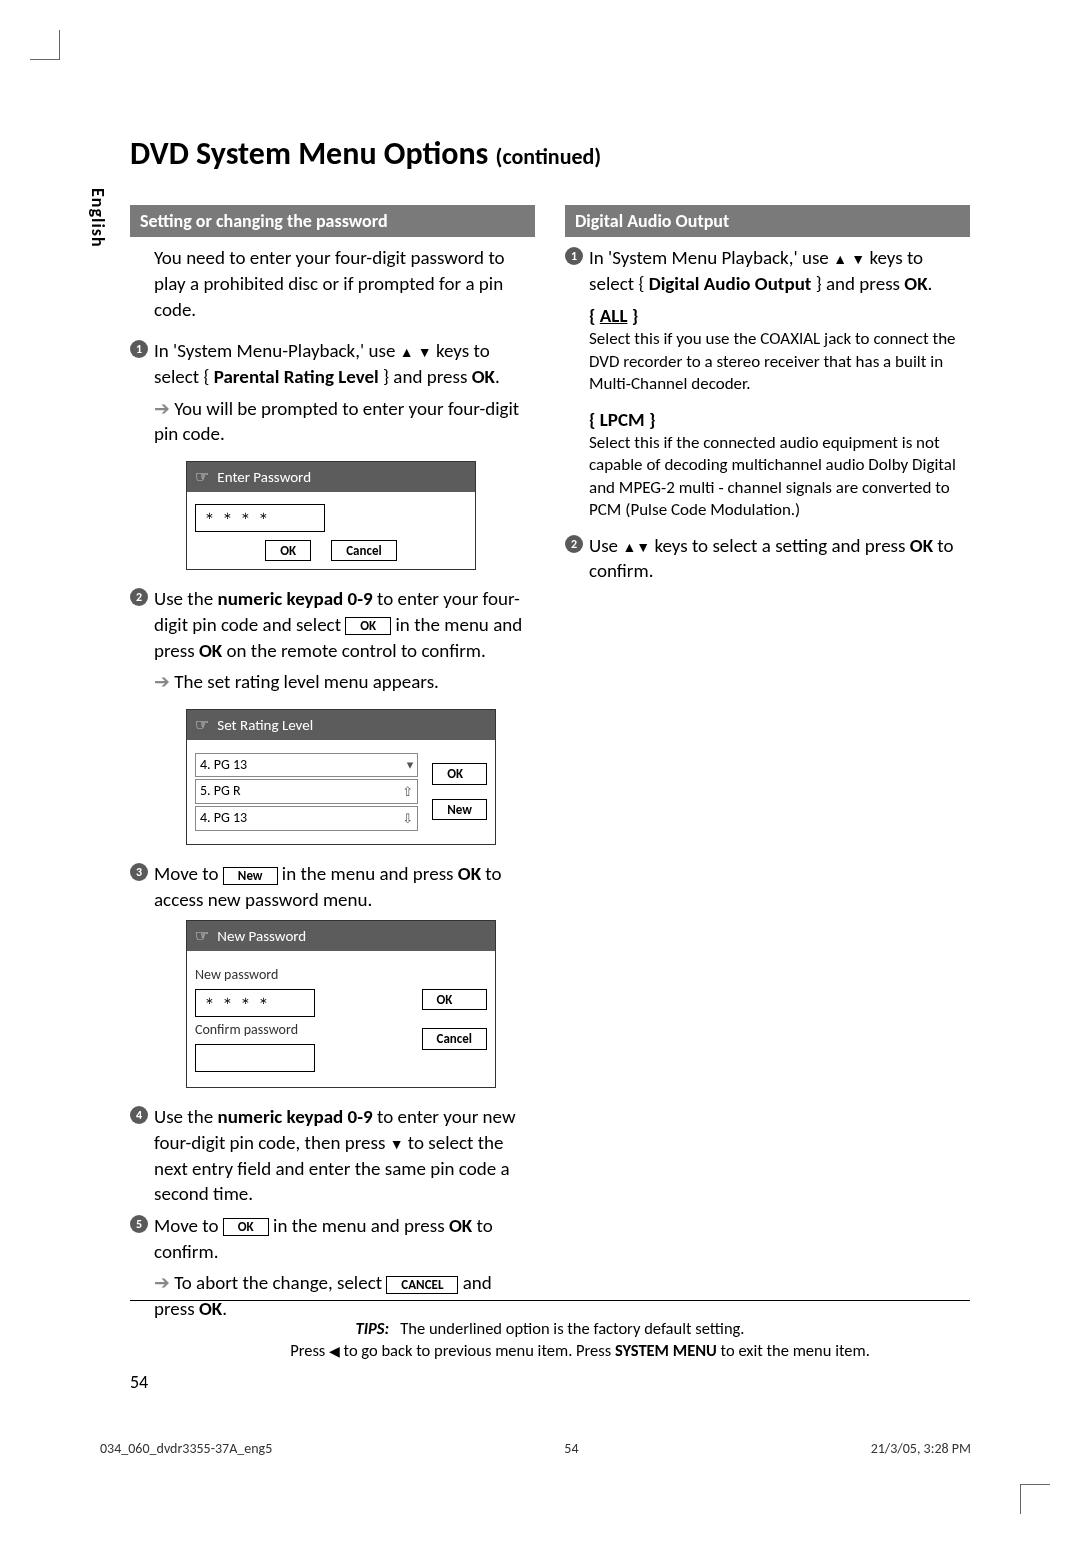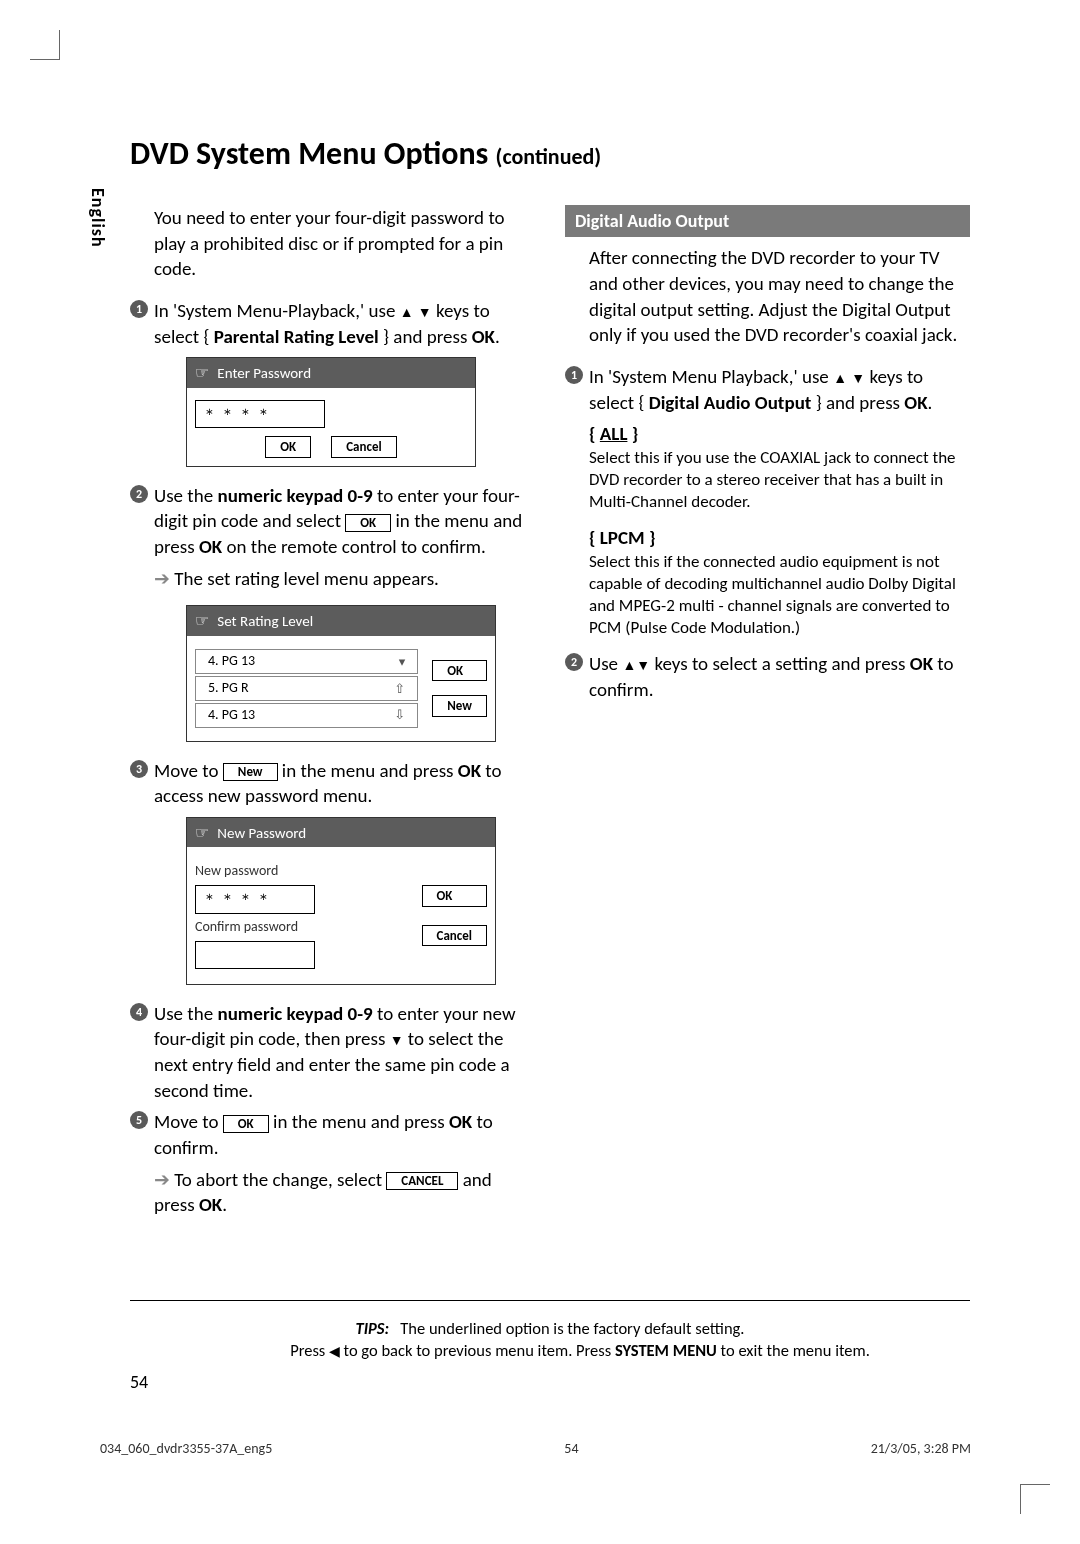--- a/index.html
+++ b/index.html
@@ -76,21 +76,21 @@
   }
   .osd-body { padding: 8px; background:#fff; }
   .osd-input {
     border:1.5px solid #000; padding:3px 6px; width:130px; margin:4px 0;
     font-family: inherit; letter-spacing:3px; font-size:15px;
   }
   .osd-input-full { width: 120px; }
   .osd-row-split { display:flex; justify-content:space-between; align-items:center; margin:3px 0;}
   .osd-btn-group { display:flex; gap:20px; justify-content:center; margin-top:8px;}
   .osd-btn { border:1.5px solid #000; padding:1px 14px; font-size:13px; font-weight:bold; background:#fff;}
-  .osd-list-item { border:1px solid #888; padding:2px 12px; margin:2px 0; font-size:14px; display:flex; align-items:center; gap:6px;}
+  .osd-list-item { border:1px solid #888; padding:2px 4px; margin:2px 0; font-size:14px; display:flex; align-items:center; gap:6px;}
   .osd-list-label { flex:1; }
   .osd-label { font-size:14px; color:#333; margin-top:4px;}
   .pin-icon { font-size:16px; }
   .scroll-drop { font-size:13px; color:#555;}
   .opt-block { padding-left:24px; margin-bottom:12px;}
   .opt-title { font-weight:bold; font-size:19px;}
   .opt-title .u { text-decoration: underline;}
   .opt-desc { font-size:17px; line-height:1.3;}
   .tips-block {
     position:absolute; left:130px; top:1300px; width:840px;
@@ -118,26 +118,28 @@
 
 <div class="page">
   <div class="title">
     <span>DVD System Menu Options</span>
     <span class="cont">(continued)</span>
   </div>
 
   <div class="cols">
 
     <div class="col">
+      <div class="section-bar">Setting or changing the password</div>
       <div class="para">You need to enter your four-digit password to play a prohibited disc or if prompted for a pin code.</div>
 
       <div class="step">
         <span class="badge">1</span>
         <span>In 'System Menu-Playback,' use </span><span class="tri-up"></span> <span class="tri-down"></span><span> keys to select { </span><b>Parental Rating Level</b><span> } and press </span><b>OK</b><span>.</span>
       </div>
+      <div class="arrow-line">You will be prompted to enter your four-digit pin code.</div>
 
       <div class="osd">
         <div class="osd-title">
             <span class="pin-icon">☞</span>
             <span>Enter Password</span>
           </div>
         <div class="osd-body">
           <div class="osd-input">＊＊＊＊</div>
           <div class="osd-btn-group">
             <span class="osd-btn">OK</span>
@@ -216,21 +218,20 @@
         <span class="badge">5</span>
         <span>Move to </span><span class="kbtn">OK</span><span> in the menu and press </span><b>OK</b><span> to confirm.</span>
       </div>
       <div class="arrow-line">
         <span>To abort the change, select </span><span class="kbtn">CANCEL</span><span> and press </span><b>OK</b><span>.</span>
       </div>
     </div>
 
     <div class="col">
       <div class="section-bar">Digital Audio Output</div>
-      <div class="para">After connecting the DVD recorder to your TV and other devices, you may need to change the digital output setting. Adjust the Digital Output only if you used the DVD recorder's coaxial jack.</div>
 
       <div class="step">
         <span class="badge">1</span>
         <span>In 'System Menu Playback,' use </span><span class="tri-up"></span> <span class="tri-down"></span><span> keys to select { </span><b>Digital Audio Output</b><span> } and press </span><b>OK</b><span>.</span>
       </div>
 
       <div class="opt-block">
         <div class="opt-title">{ <span class="u">ALL</span> }</div>
         <div class="opt-desc">Select this if you use the COAXIAL jack to connect the DVD recorder to a stereo receiver that has a built in Multi-Channel decoder.</div>
       </div>

